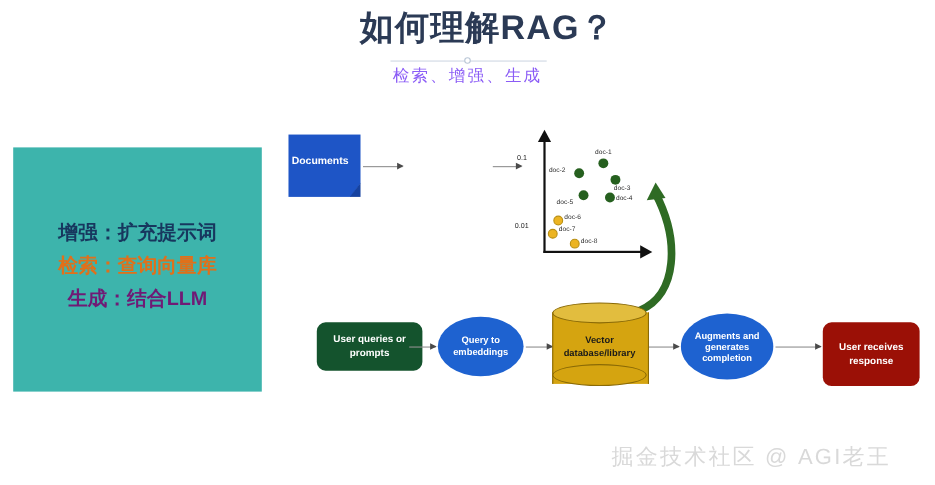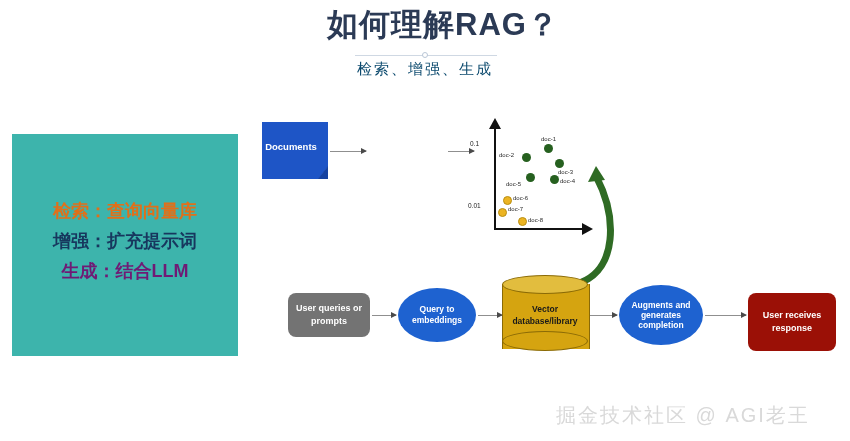--- a/index.html
+++ b/index.html
@@ -25,21 +25,21 @@
   }
   .divider .line{
     position:absolute;top:5px;left:0;width:142px;height:1px;background:#cfd8e3;
   }
   .divider .dot{
     position:absolute;top:2px;left:67px;width:6px;height:6px;border-radius:50%;
     background:#ffffff;border:1px solid #b9c6d6;box-sizing:border-box;
   }
   .subtitle{
     position:absolute;left:0;top:60px;width:850px;text-align:center;
-    font-size:15px;color:#0c4a6e;letter-spacing:2px;
+    font-size:15px;color:#8b5cf6;letter-spacing:2px;
   }
 
   
   .teal-panel{
     position:absolute;left:12px;top:134px;width:226px;height:222px;
     background:#3db4ac;
   }
   .teal-lines{
     position:absolute;left:0;top:62px;width:226px;text-align:center;
     line-height:30px;
@@ -74,21 +74,21 @@
   .el-docs{left:368px;top:127px;width:78px;height:48px;}
   .el-query{left:398px;top:288px;width:78px;height:54px;}
   .el-augment{left:619px;top:285px;width:84px;height:60px;line-height:10px;}
 
   .rrect{
     position:absolute;border-radius:8px;
     display:flex;align-items:center;justify-content:center;
     color:#ffffff;font-size:9px;font-weight:bold;text-align:center;
     line-height:13px;
   }
-  .rr-userq{left:288px;top:293px;width:82px;height:44px;background:#737373;}
+  .rr-userq{left:288px;top:293px;width:96px;height:44px;background:#14532d;}
   .rr-resp{left:748px;top:293px;width:88px;height:58px;background:#9b1006;}
 
   
   .cyl{
     position:absolute;left:502px;top:275px;width:86px;height:83px;
   }
   .cyl .body{
     position:absolute;left:0;top:9px;width:86px;height:65px;
     background:#d5a410;border-left:1px solid #8a6a06;border-right:1px solid #8a6a06;
   }
@@ -160,22 +160,22 @@
 
   <div class="title">如何理解RAG？</div>
   <div class="divider">
     <div class="line"></div>
     <div class="dot"></div>
   </div>
   <div class="subtitle">检索、增强、生成</div>
 
   <div class="teal-panel">
     <div class="teal-lines">
+      <span class="tl tl-2">增强：扩充提示词</span>
       <span class="tl tl-1">检索：查询向量库</span>
-      <span class="tl tl-2">增强：扩充提示词</span>
       <span class="tl tl-3">生成：结合LLM</span>
     </div>
   </div>
 
   <div class="doc-box">
     <div class="lbl">Documents</div>
   </div>
   <div class="doc-fold"></div>
 
   <div class="arrow a1"></div>

